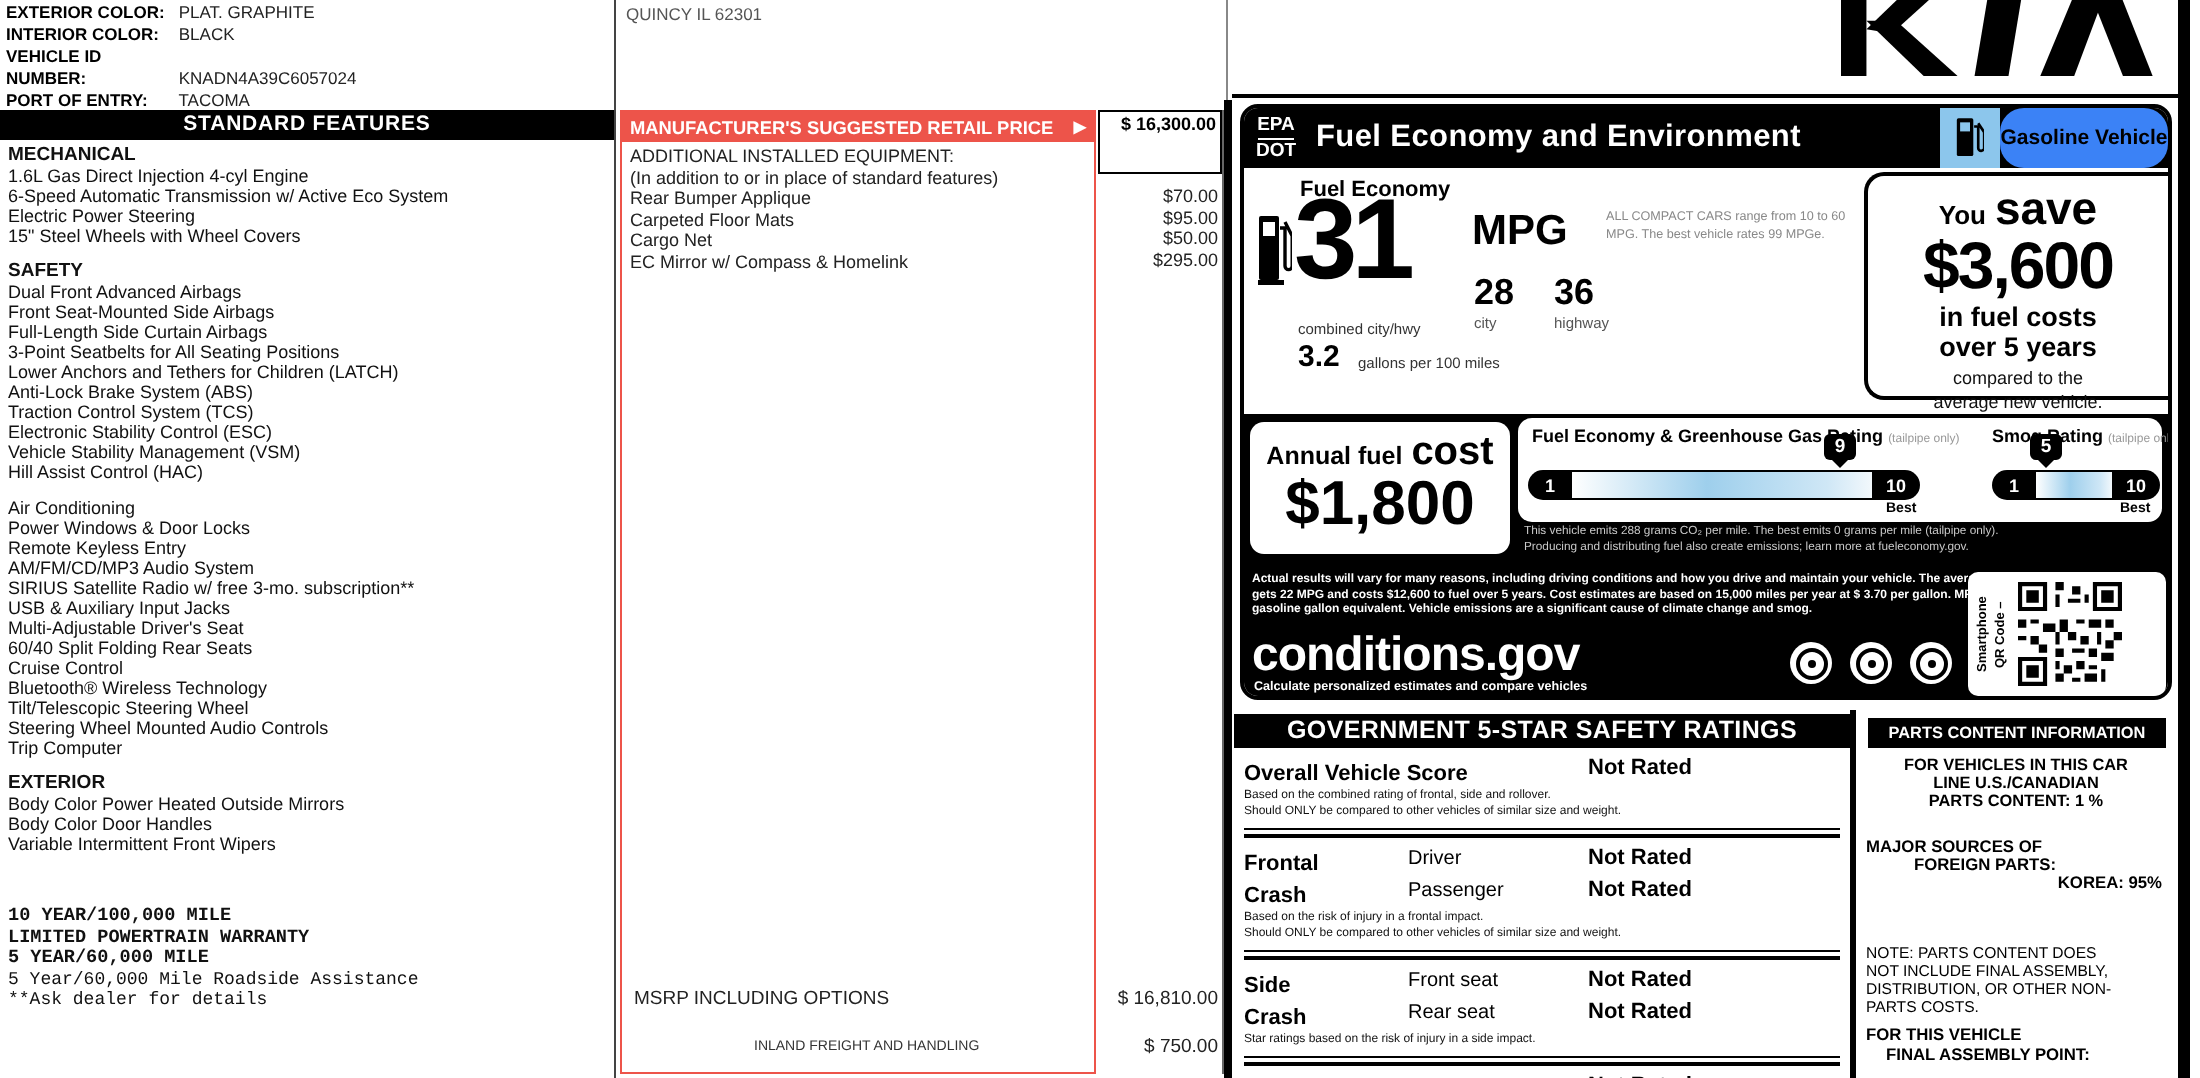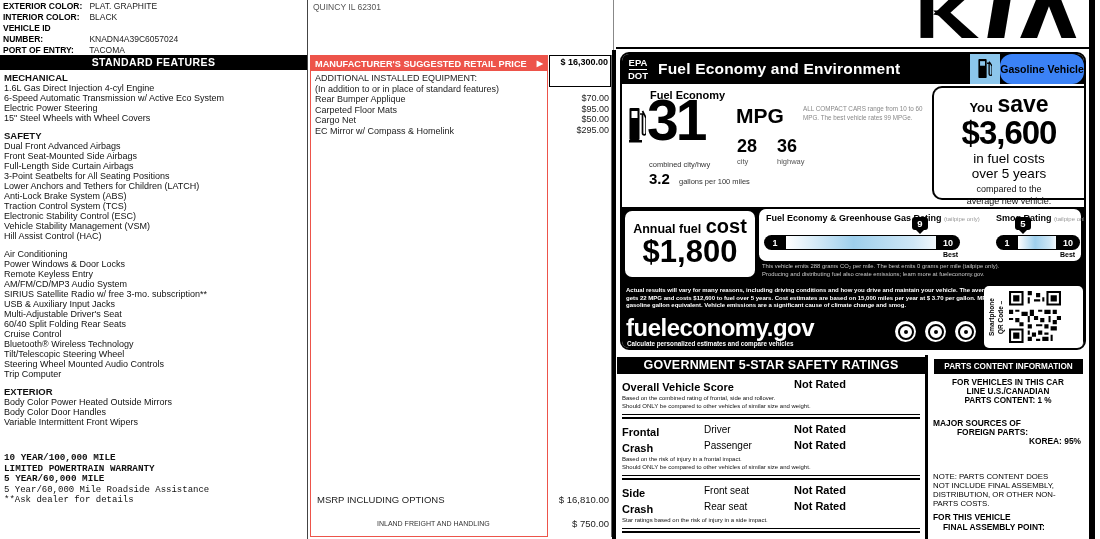--- a/index.html
+++ b/index.html
@@ -70,21 +70,21 @@
   #fe-note{position:absolute;left:181px;top:20px;width:124px;font-size:6.3px;color:#888;line-height:1.5;}
   #fe-comb-c{position:absolute;left:27px;top:76px;font-size:7.5px;color:#333;}
   #fe-gal{position:absolute;left:27px;top:86px;font-size:15px;font-weight:bold;}
   #fe-gal-c{position:absolute;left:57px;top:93px;font-size:7.5px;color:#333;}
   #save-panel{position:absolute;left:310px;top:2px;width:152px;height:114px;border:2px solid #000;border-right:none;
               border-radius:10px 0 0 10px;box-sizing:border-box;text-align:center;background:#fff;}
   .sv1{margin-top:5px;line-height:1;}
   .sv1 .you{font-size:13px;font-weight:bold;}
   .sv1 .save{font-size:23px;font-weight:bold;}
   #save-amount{font-size:33px;font-weight:bold;line-height:1.05;letter-spacing:-1px;}
-  .sv2{font-size:13.5px;font-weight:normal;line-height:1.12;}
+  .sv2{font-size:13.5px;font-weight:bold;line-height:1.12;}
   .sv3{font-size:9px;line-height:1.3;margin-top:3px;color:#111;}
   #band{height:141px;background:#000;position:relative;}
   #annual-box{position:absolute;left:3px;top:4px;width:130px;height:66px;background:#fff;border-radius:7px;text-align:center;}
   #annual-l1{margin-top:5px;line-height:1;}
   #annual-l1 .a1{font-size:12.5px;font-weight:bold;}
   #annual-l1 .a2{font-size:20px;font-weight:bold;}
   #annual-value{font-size:31px;font-weight:bold;line-height:1.05;}
   #rating-box{position:absolute;left:137px;top:2px;width:322px;height:52px;background:#fff;border-radius:7px;}
   .r-title{position:absolute;top:4px;font-size:9px;font-weight:bold;white-space:nowrap;}
   .r-title .tail{font-size:6px;color:#999;font-weight:normal;}
@@ -378,21 +378,21 @@
         <div class="cap l">1</div>
         <div class="track"></div>
         <div class="cap r">10</div>
       </div>
       <div class="pointer" id="smog-pointer">5</div>
       <div class="best" id="smog-best">Best</div>
     </div>
 
     <div id="emission-note">This vehicle emits 288 grams CO₂ per mile. The best emits 0 grams per mile (tailpipe only). Producing and distributing fuel also create emissions; learn more at fueleconomy.gov.</div>
     <div id="actual-results">Actual results will vary for many reasons, including driving conditions and how you drive and maintain your vehicle. The average new vehicle gets 22 MPG and costs $12,600 to fuel over 5 years. Cost estimates are based on 15,000 miles per year at $ 3.70 per gallon. MPGe is miles per gasoline gallon equivalent. Vehicle emissions are a significant cause of climate change and smog.</div>
-    <div id="website">fueleconomy.gov</div>
+    <div id="website">conditions.gov</div>
     <div id="website-sub">Calculate personalized estimates and compare vehicles</div>
 
     <div class="seal" id="seal1">
         <div class="inner">
           <div class="dot"></div>
         </div>
       </div>
     <div class="seal" id="seal2">
         <div class="inner">
           <div class="dot"></div>

